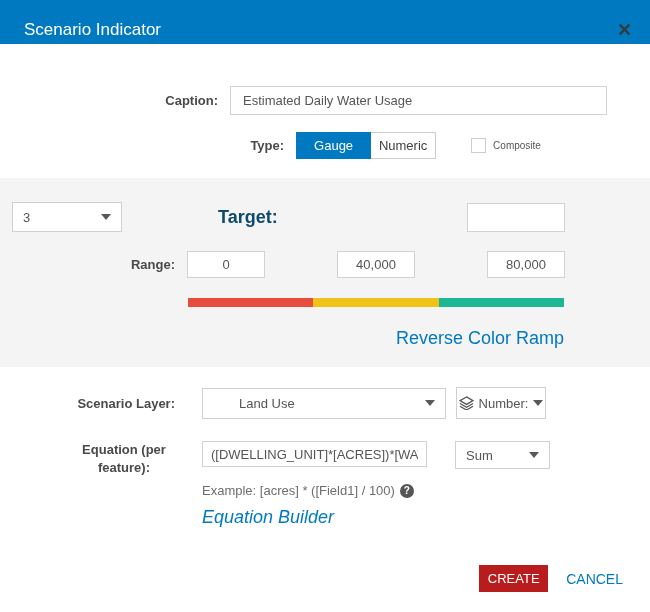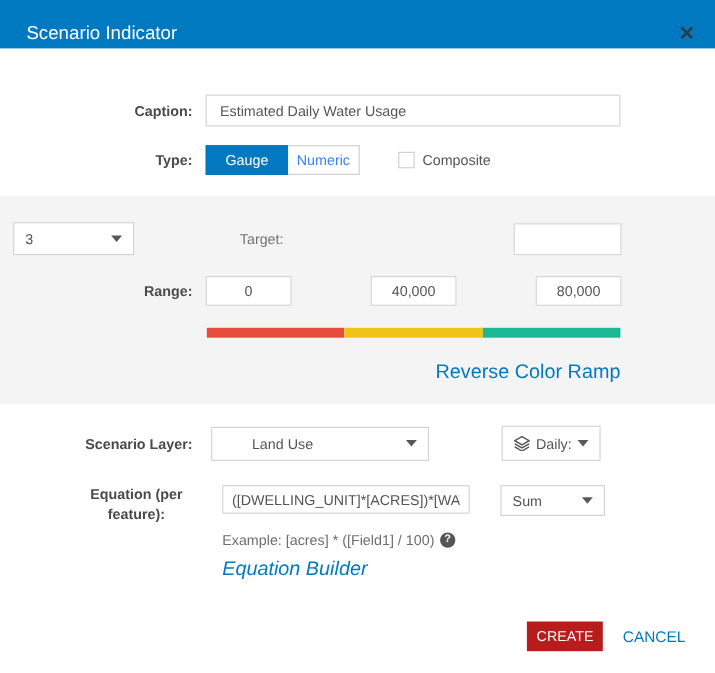--- a/index.html
+++ b/index.html
@@ -18,21 +18,21 @@
     display:flex; align-items:center;
     padding:16px 18px 0 24px;
   }
   .header-title { color:#ffffff; font-size:17px; font-weight:400; }
   .close-btn {
     margin-left:auto; color:#323a42; font-size:18px; font-weight:700;
     cursor:pointer; line-height:1;
   }
 
   
-  .row { display:flex; align-items:center; }
+  .row { display:flex; align-items:center;justify-content:center; }
   .lbl {
     width:175px; flex-shrink:0; text-align:right;
     font-size:13px; font-weight:700; color:#4a4a4a;
   }
   input[type=text] {
     border:1px solid #d2d2d2; background:#fff; color:#555;
     font-size:13px; font-family:"Liberation Sans", sans-serif;
     outline:none;
   }
 
@@ -44,61 +44,61 @@
   .type-row { margin-top:17px; }
   .seg-group { display:flex; margin-left:12px; }
   .seg-btn {
     height:27px; font-size:13px; font-family:"Liberation Sans", sans-serif;
     display:flex; align-items:center; justify-content:center; cursor:pointer;
   }
   .seg-btn.selected {
     width:75px; background:#0079c1; color:#fff; border:1px solid #0079c1;
   }
   .seg-btn.plain {
-    width:65px; background:#fff; color:#3b82f6; border:1px solid #ccc; border-left:none;
+    width:65px; background:#fff; color:#404040; border:1px solid #ccc; border-left:none;
   }
   .checkbox {
     width:15px; height:15px; border:1px solid #ccc; background:#fff;
     margin-left:35px; flex-shrink:0; cursor:pointer;
   }
-  .checkbox-label { margin-left:7px; font-size:13px; color:#555; }
+  .checkbox-label { margin-left:7px; font-size:10px; color:#555; }
 
   
   .gray-section {
     margin-top:19px; background:#f4f4f4; width:650px; height:189px;
     padding-top:24px;
   }
   .dropdown {
     height:30px; border:1px solid #d0d0d0; background:#fff;
     display:flex; align-items:center; padding:0 10px;
     font-size:13px; color:#555; cursor:pointer;
   }
   .caret {
     width:0; height:0; margin-left:auto;
     border-left:5px solid transparent; border-right:5px solid transparent;
     border-top:6px solid #585858;
   }
   .nr-row { width:565px; }
   .nr-dropdown { width:110px; margin-left:12px; }
-  .target-lbl { margin-left:96px; font-size:13px; font-weight:400; color:#737373; }
+  .target-lbl { margin-left:96px; font-size:18px; font-weight:700; color:#0c4a6e; }
   .target-input { width:98px; height:29px; margin-left:auto; padding:0 8px; }
 
   .range-row { width:565px; margin-top:19px; }
   .range-inputs { display:flex; width:378px; margin-left:12px; justify-content:space-between; }
   .range-input { width:78px; height:27px; text-align:center; padding:0 4px; }
 
   .ramp { display:flex; width:376px; height:9px; margin:20px 0 0 188px; }
   .ramp-seg { flex:1; height:9px; }
 
   .reverse-row { width:564px; text-align:right; margin-top:21px; }
   .link { color:#0079c1; font-size:18px; text-decoration:none; cursor:pointer; }
 
   
   .layer-row { margin-top:20px; width:546px; }
-  .layer-dropdown { width:198px; height:31px; margin-left:17px;padding-left:36px; }
+  .layer-dropdown { width:244px; height:31px; margin-left:27px;padding-left:36px; }
   .filter-btn {
     margin-left:auto; width:90px; height:32px;
     border:1px solid #d0d0d0; background:#fff;
     display:flex; align-items:center; justify-content:center;
     font-size:13px; color:#555; cursor:pointer; gap:5px;
   }
   .filter-caret {
     width:0; height:0;
     border-left:5px solid transparent; border-right:5px solid transparent;
     border-top:6px solid #585858;
@@ -197,21 +197,21 @@
     <div class="dropdown layer-dropdown">
       <span>Land Use</span>
       <span class="caret"></span>
     </div>
     <div class="filter-btn">
       <svg class="layers-icon" width="15" height="14" viewBox="0 0 16 15">
         <path d="M8 1 L15 5 L8 9 L1 5 Z" fill="none" stroke="#555" stroke-width="1.4"></path>
         <path d="M1 8 L8 12 L15 8" fill="none" stroke="#555" stroke-width="1.4"></path>
         <path d="M1 11 L8 15 L15 11" fill="none" stroke="#555" stroke-width="1.4"></path>
       </svg>
-      <span>Daily:</span>
+      <span>Number:</span>
       <span class="filter-caret"></span>
     </div>
   </div>
 
   <div class="row equation-row">
     <div class="lbl equation-lbl">
       <span>Equation (per feature):</span>
     </div>
     <input type="text" class="equation-input" value="([DWELLING_UNIT]*[ACRES])*[WATE" style="">
     <div class="dropdown sum-dropdown">

